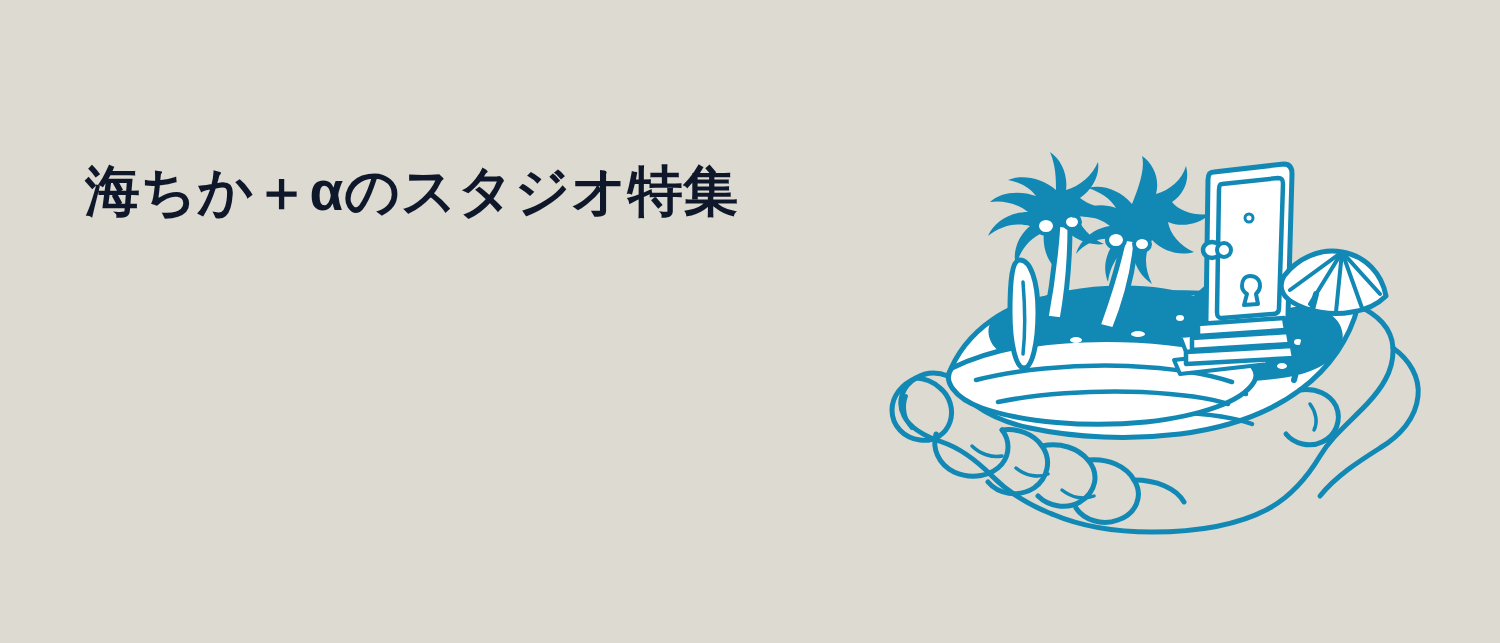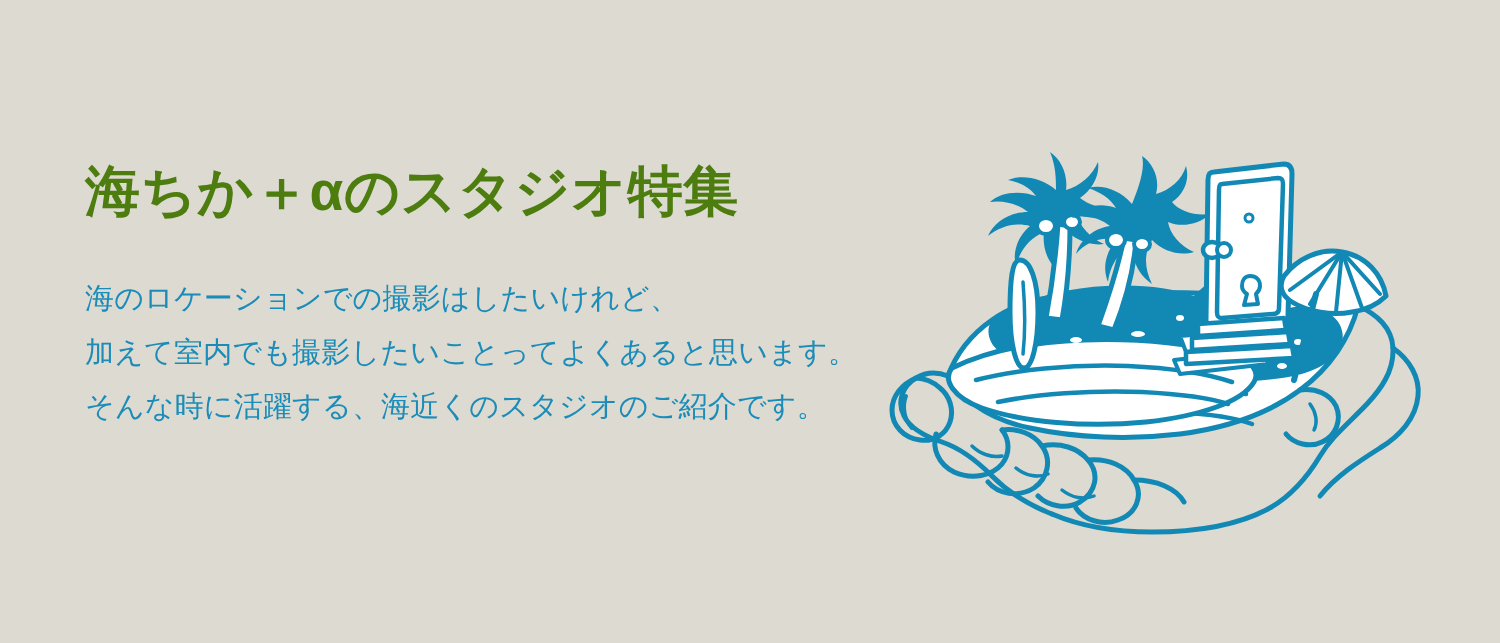--- a/index.html
+++ b/index.html
@@ -20,21 +20,21 @@
     box-sizing: border-box;
   }
   .text-block {
     position: absolute;
     left: 85px;
     top: 160px;
     width: 790px;
   }
   .headline {
     margin: 0;
-    color: #4d7c0f;
+    color: #0f172a;
     font-size: 55px;
     font-weight: 700;
     line-height: 1.15;
     letter-spacing: 0.5px;
     white-space: nowrap;
   }
   .subcopy {
     margin: 0;
     padding-top: 48px;
   }
@@ -60,25 +60,20 @@
   }
 </style>
 </head>
 <body>
 
 <div class="banner">
 
   <div class="text-block">
     <h1 class="headline">海ちか＋αのスタジオ特集</h1>
 
-    <div class="subcopy">
-      <div class="subcopy-line">海のロケーションでの撮影はしたいけれど、</div>
-      <div class="subcopy-line">加えて室内でも撮影したいことってよくあると思います。</div>
-      <div class="subcopy-line">そんな時に活躍する、海近くのスタジオのご紹介です。</div>
-    </div>
   </div>
 
   <div class="illustration">
     <svg viewBox="0 0 545 410" xmlns="http://www.w3.org/2000/svg">
 
       <g fill="none" stroke="#1288b5" stroke-width="5" stroke-linecap="round" stroke-linejoin="round">
 
         <g>
 
           <path d="M478 178

